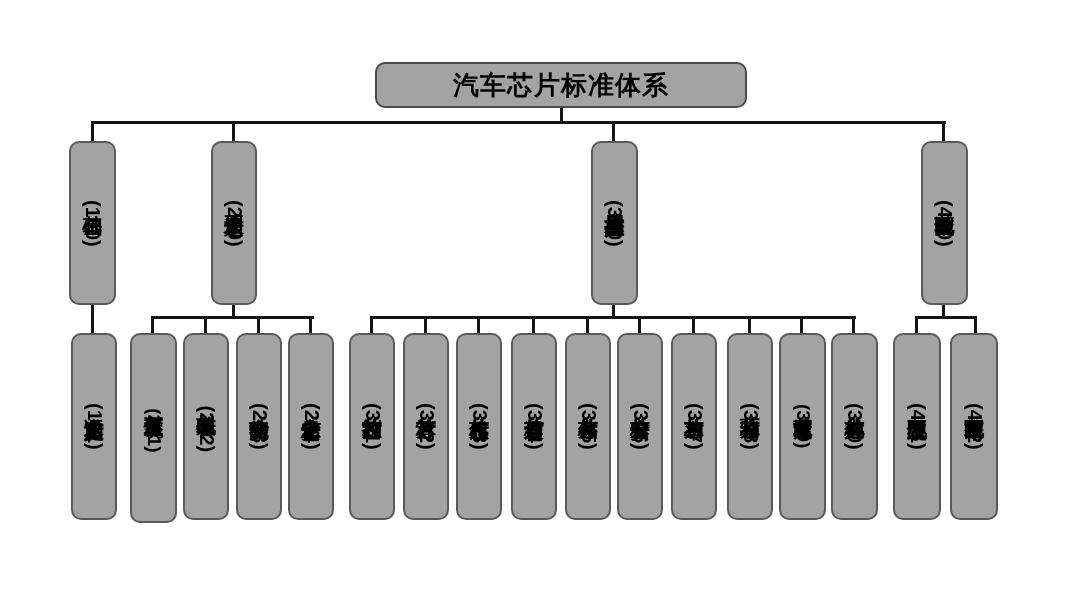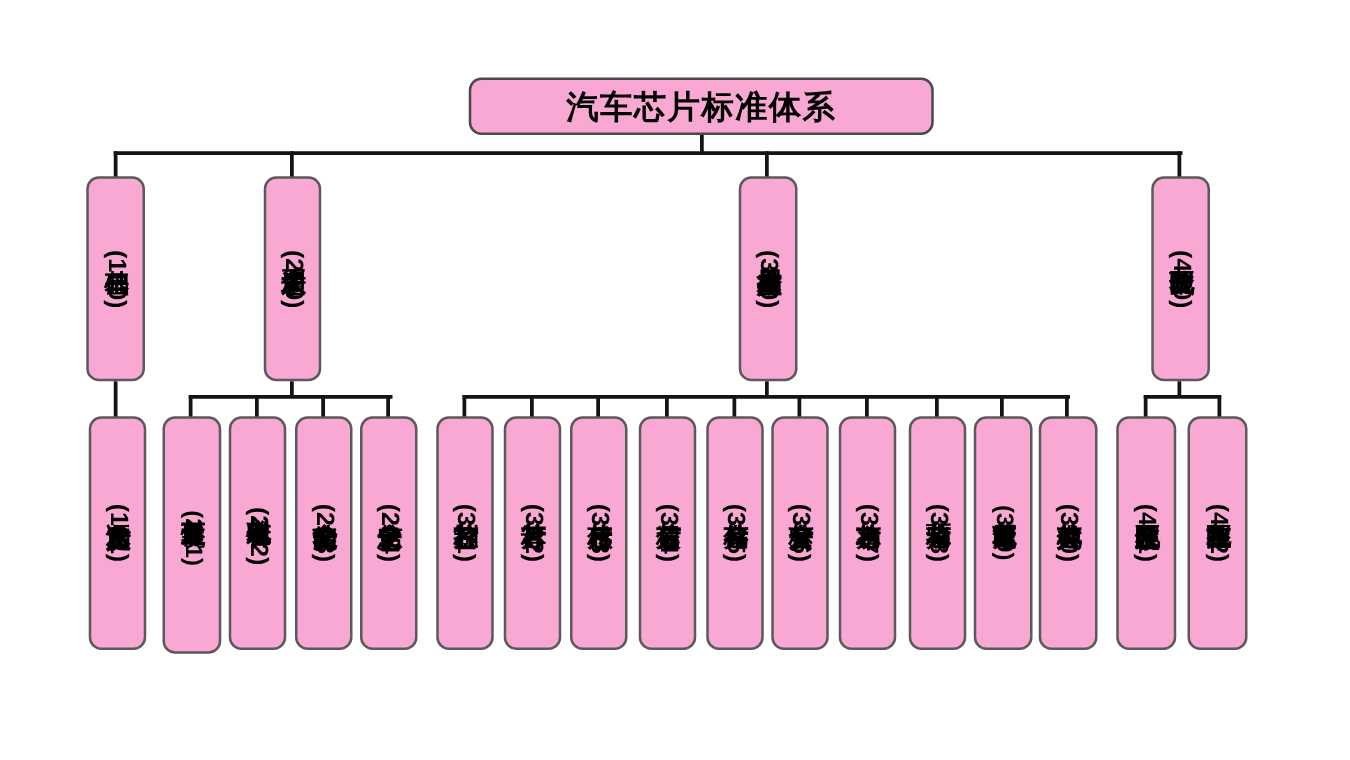--- a/index.html
+++ b/index.html
@@ -8,21 +8,21 @@
   .canvas {
     position: relative;
     width: 1080px;
     height: 608px;
     background: #ffffff;
     overflow: hidden;
     color: #000;
   }
   .box {
     position: absolute;
-    background: #f9a8d4;
+    background: #a3a3a3;
     border: 2px solid #5a5a5a;
     border-radius: 10px;
     display: flex;
     align-items: center;
     justify-content: center;
     font-weight: bold;
     color: #000;
     z-index: 2;
   }
   .root-box {

